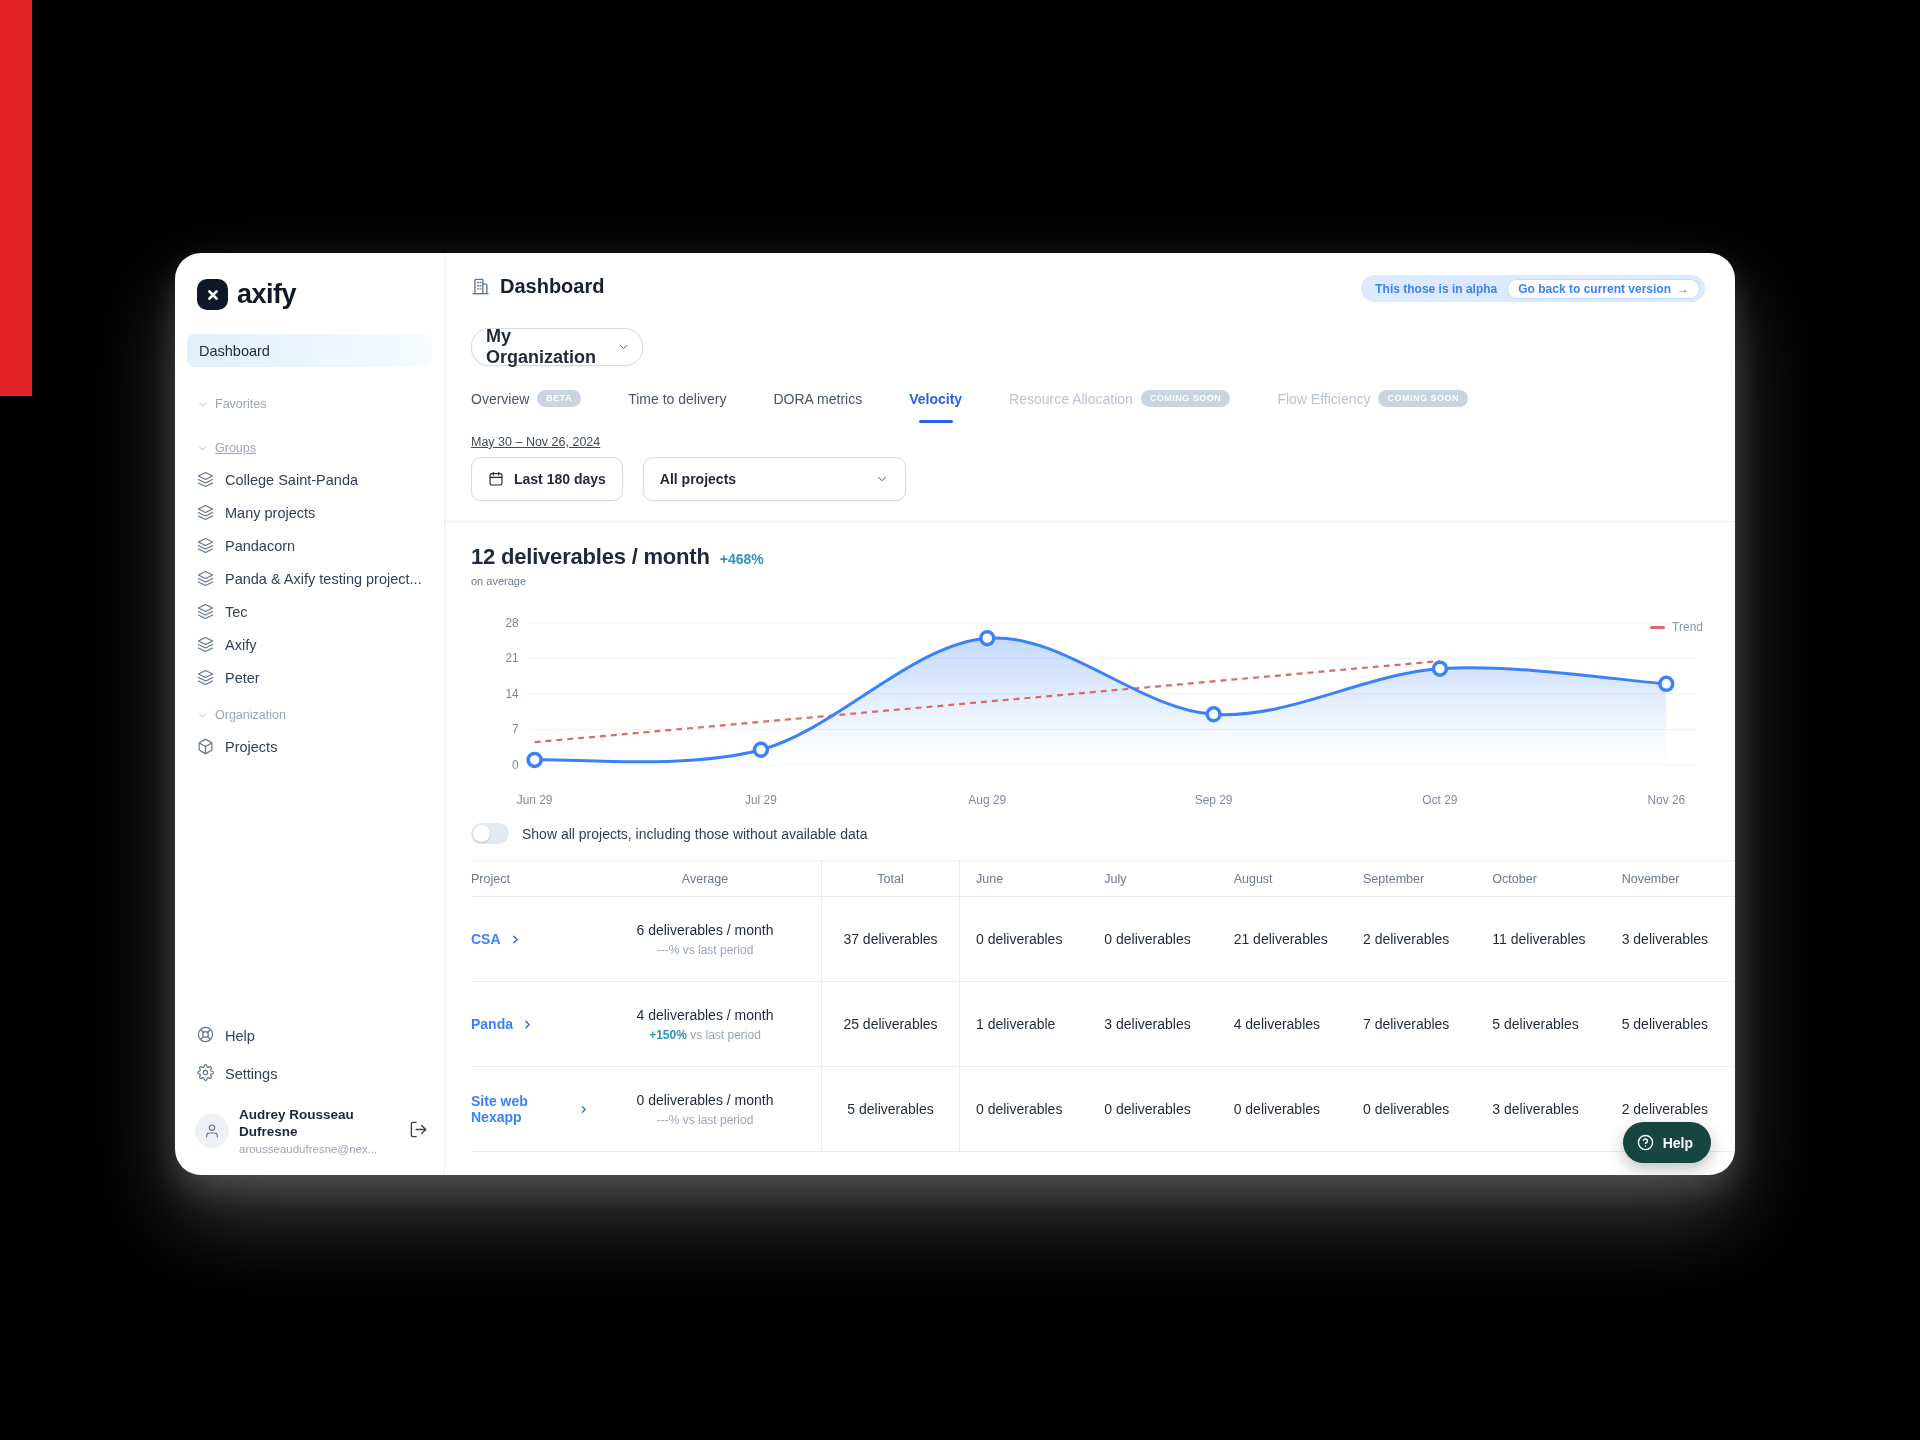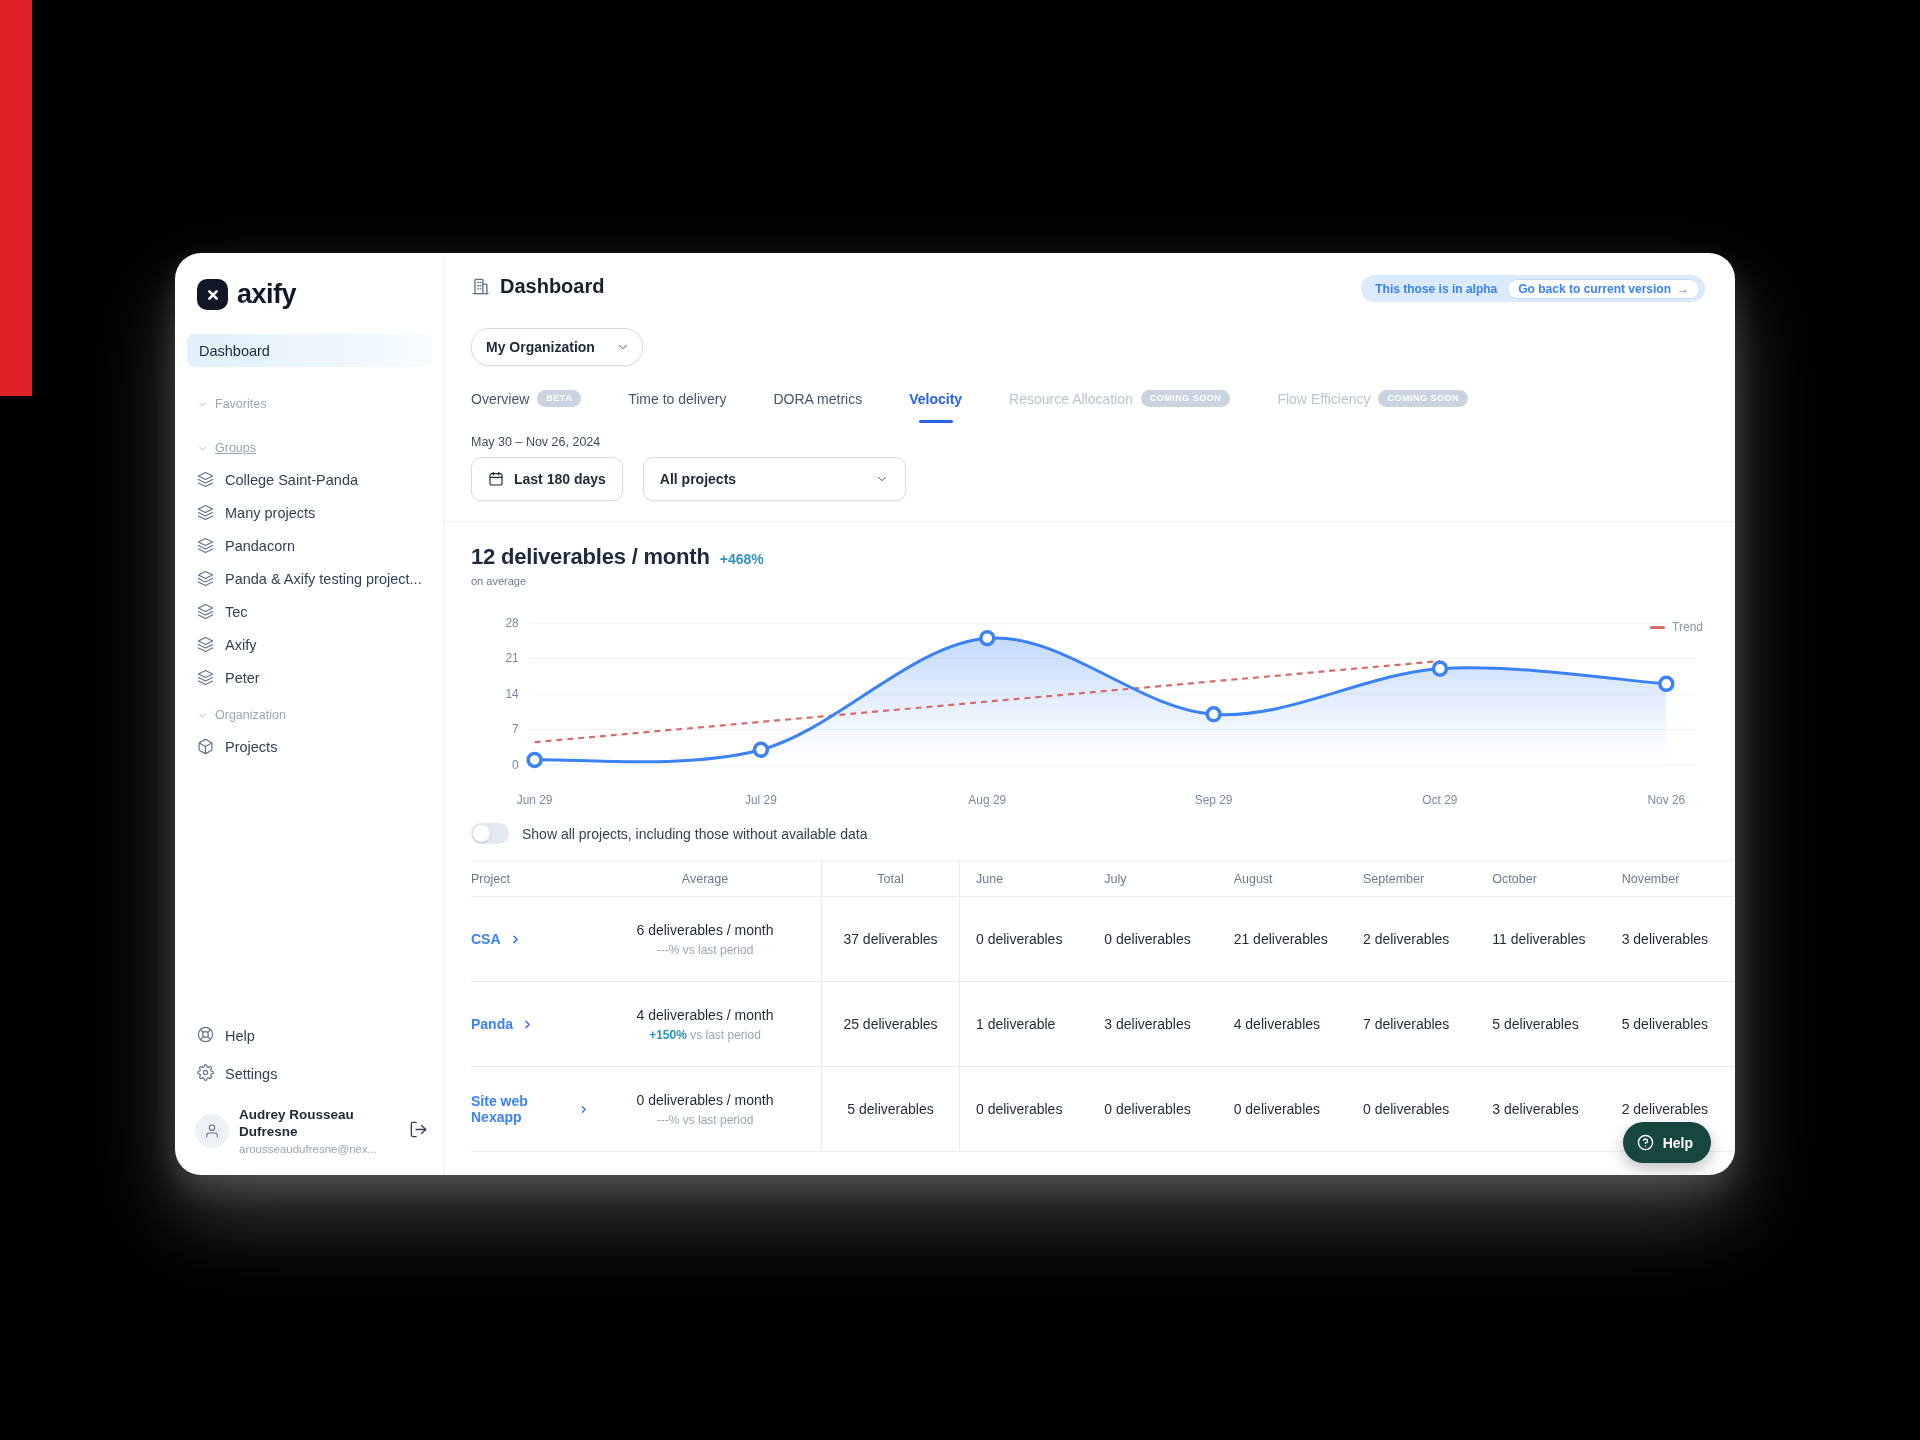--- a/index.html
+++ b/index.html
@@ -41,30 +41,30 @@
   .main { flex:1; min-width:0; display:flex; flex-direction:column; padding-top:22px; position:relative; }
   .main-head { display:flex; align-items:flex-start; justify-content:space-between; padding:0 30px 0 26px; }
   .page-title { display:flex; align-items:center; gap:10px; font-size:20px; font-weight:bold; color:#16202e; }
   .alpha-banner { display:flex; align-items:center; gap:10px; background:#dbeafe; border-radius:16px; padding:4px 5px 4px 14px; height:27px; }
   .alpha-msg { font-size:12px; font-weight:bold; color:#3b82f6; white-space:nowrap; }
   .alpha-btn { display:flex; align-items:center; gap:6px; background:#fff; border:1px solid #bfdbfe; border-radius:12px; padding:2px 10px; height:20px;
     font-size:12px; font-weight:bold; color:#3b82f6; cursor:pointer; white-space:nowrap; }
 
   .org-select { margin:26px 26px 0; width:172px; height:38px; border:1px solid #d5dce6; border-radius:18px; background:#fff;
     display:flex; align-items:center; justify-content:space-between; padding:0 12px 0 14px; cursor:pointer;
-    font-size:14px; font-weight:bold; color:#1f2937; box-shadow:0 1px 2px rgba(16,24,40,.05); }
+    font-size:18px; font-weight:bold; color:#1f2937; box-shadow:0 1px 2px rgba(16,24,40,.05); }
 
   .tabs { display:flex; gap:47px; padding:0 26px; margin-top:24px; align-items:center; }
   .tab { font-size:14px; color:#475569; display:flex; align-items:center; gap:8px; cursor:pointer; position:relative; padding-bottom:2px;justify-content:flex-end; }
   .tab.active { color:#2563eb; font-weight:bold; }
   .tab.active::after { content:""; position:absolute; left:18%; width:64%; bottom:-14px; height:3px; border-radius:2px; background:#2563eb; }
   .tab.disabled { color:#b9c4d2; cursor:default; }
   .badge { background:#c9d4e0; color:#fdfefe; font-size:9px; font-weight:bold; letter-spacing:.5px; border-radius:10px; padding:4px 9px; line-height:1; white-space:nowrap; }
 
-  .range-label { padding:0 26px; margin-top:26px; font-size:12.5px; color:#3f4c5e; }
+  .range-label { padding:0 26px; margin-top:26px; font-size:12.5px; color:#3f4c5e;text-decoration:underline; }
   .filter-row { display:flex; gap:20px; padding:0 26px; margin-top:8px; }
   .btn-outline { height:44px; border:1px solid #d5dce6; border-radius:10px; background:#fff; display:flex; align-items:center; gap:10px;
     padding:0 16px; font-size:14px; font-weight:bold; color:#1f2937; cursor:pointer; box-shadow:0 1px 2px rgba(16,24,40,.05); }
   .proj-select { width:263px; justify-content:space-between; }
 
   .chart-section { margin-top:20px; border-top:1px solid #edf1f6; padding:22px 26px 0; position:relative; }
   .metric-line { display:flex; align-items:baseline; gap:10px; }
   .metric-headline { font-size:22px; font-weight:bold; color:#1e293b; letter-spacing:-0.2px; }
   .metric-delta { font-size:14px; font-weight:bold; color:#2e93bd; }
   .metric-sub { font-size:11px; color:#6b7a8d; margin-top:5px; }

